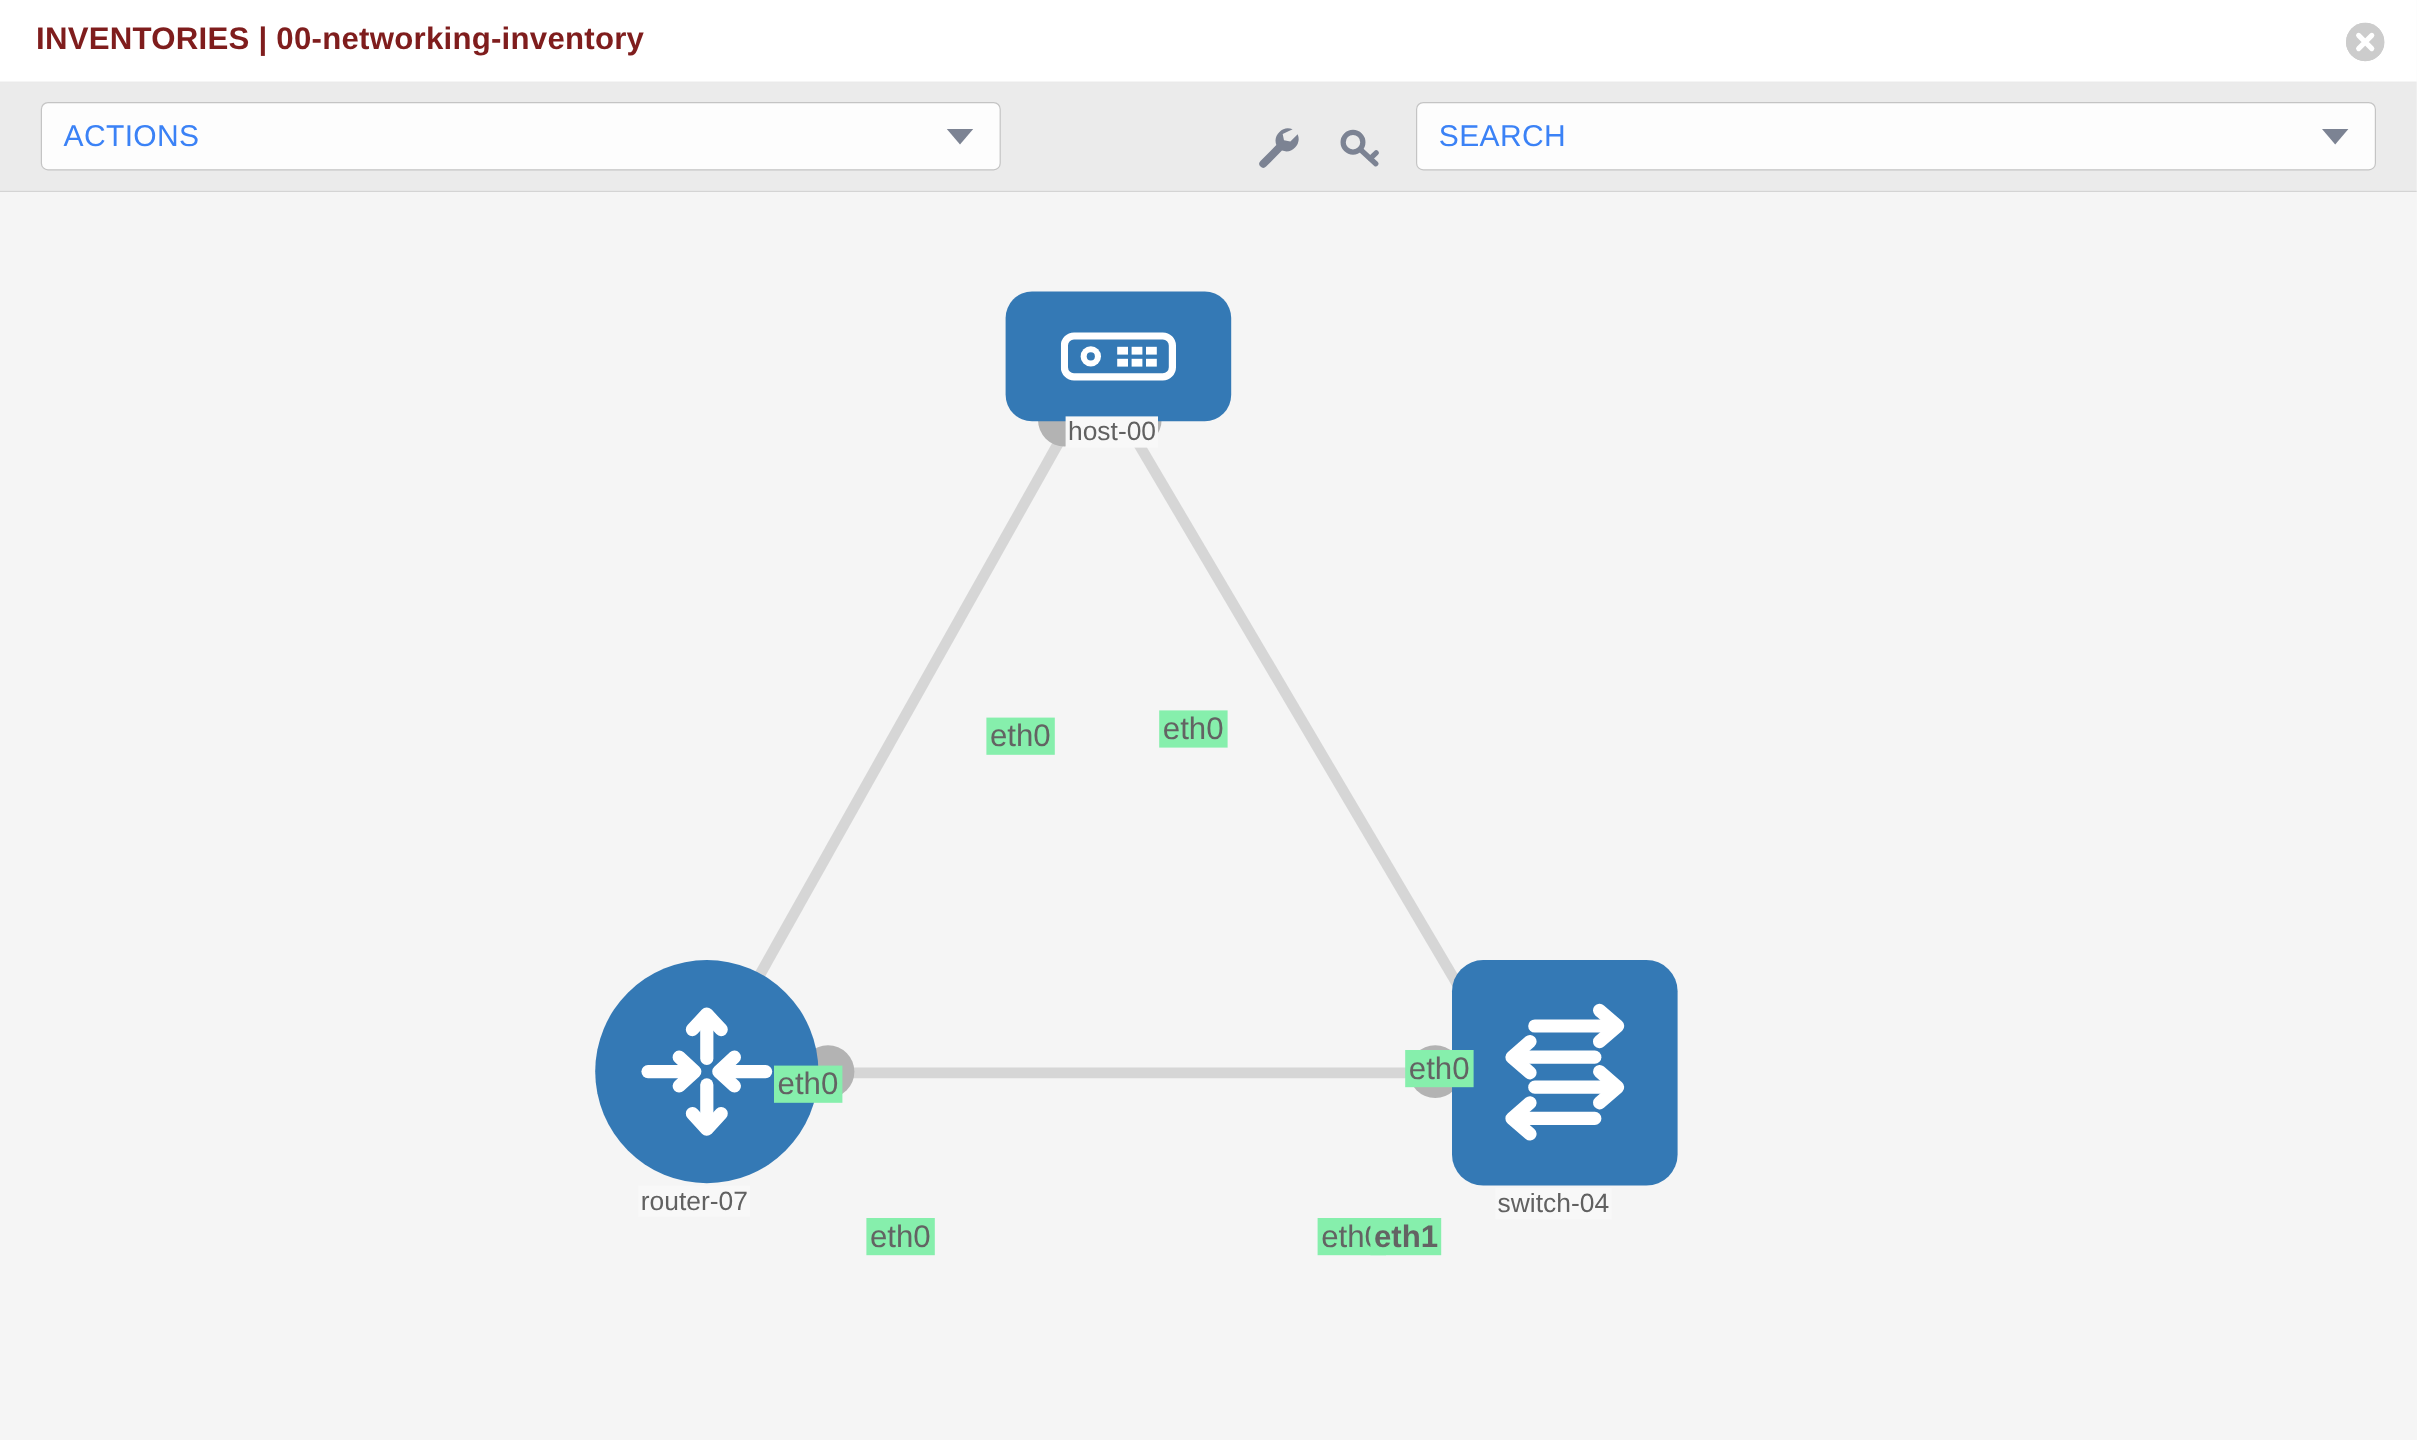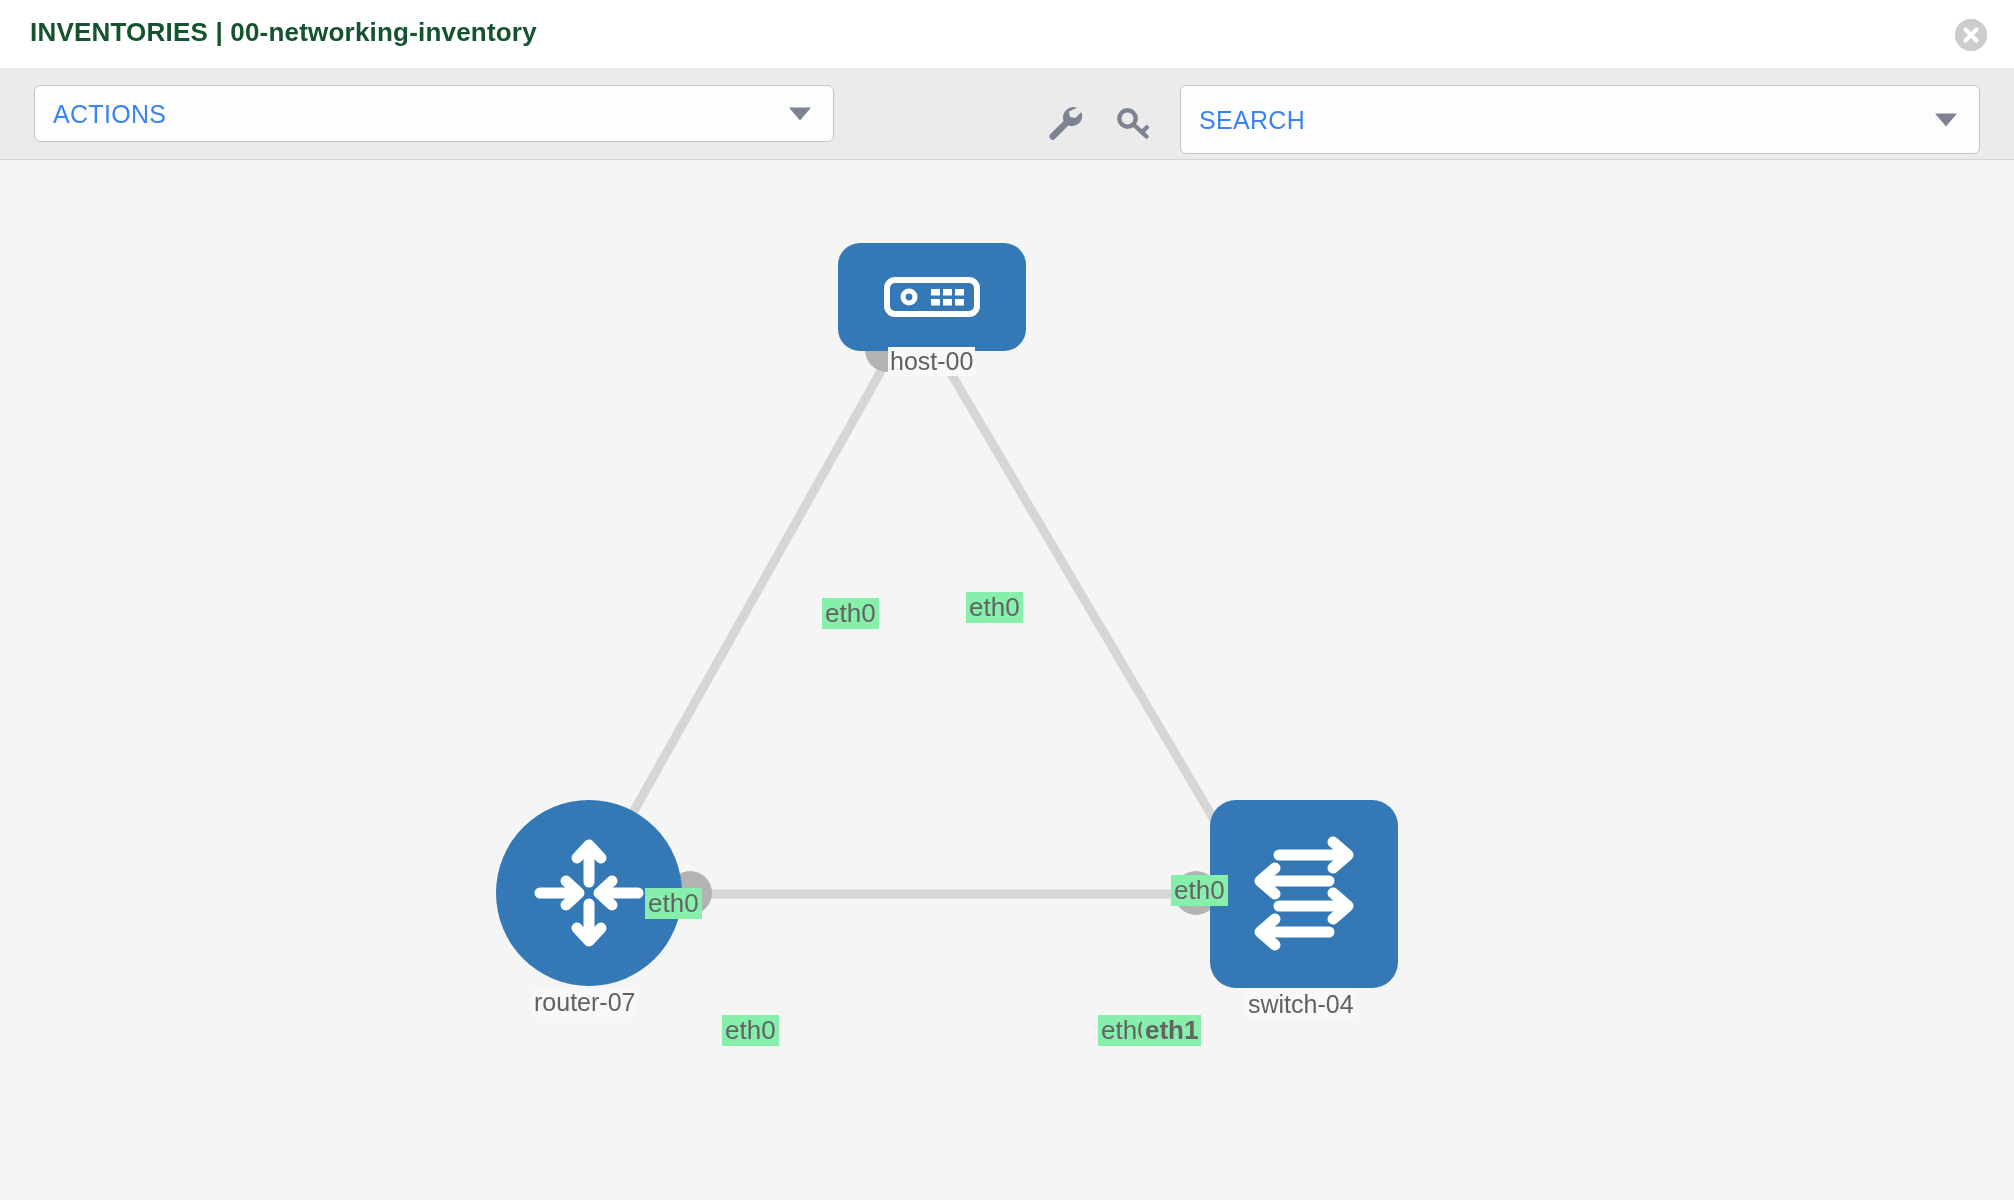--- a/index.html
+++ b/index.html
@@ -26,21 +26,21 @@
     width: 2014px;
     height: 68px;
     background: #ffffff;
     border-bottom: 1px solid #e5e5e5;
   }
   .page-title {
     position: absolute;
     left: 30px; top: 17px;
     font-size: 26px;
     font-weight: bold;
-    color: #14532d;
+    color: #7f1d1d;
     letter-spacing: 0.2px;
     white-space: nowrap;
   }
   .close-btn {
     position: absolute;
     right: 27px; top: 19px;
     width: 32px; height: 32px;
     border-radius: 50%;
     background: #cccccc;
     cursor: pointer;
@@ -75,21 +75,21 @@
   .caret {
     position: absolute;
     right: 22px; top: 50%;
     transform: translateY(-50%);
     width: 0; height: 0;
     border-left: 11px solid transparent;
     border-right: 11px solid transparent;
     border-top: 13px solid #7c8393;
   }
   #actions-select { left: 34px; top: 16px; width: 800px; height: 57px; }
-  #search-select  { left: 1180px; top: 16px; width: 800px; height: 69px; }
+  #search-select  { left: 1180px; top: 16px; width: 800px; height: 57px; }
 
   .tool-icon {
     position: absolute;
     top: 33px;
     width: 42px; height: 42px;
     cursor: pointer;
   }
   #wrench-icon { left: 1043px; }
   #key-icon    { left: 1113px; }
 
@@ -108,21 +108,21 @@
   .node { position: absolute; }
   .node-shape {
     position: absolute;
     background: #3479b5;
     display: flex;
     align-items: center;
     justify-content: center;
   }
   .node-label {
     position: absolute;
-    font-size: 25px;
+    font-size: 22px;
     color: #616161;
     background: #f8f8f8;
     white-space: nowrap;
     padding: 0 2px;
   }
 
   
   #node-host .node-shape {
     left: 0; top: 0;
     width: 188px; height: 108px;

